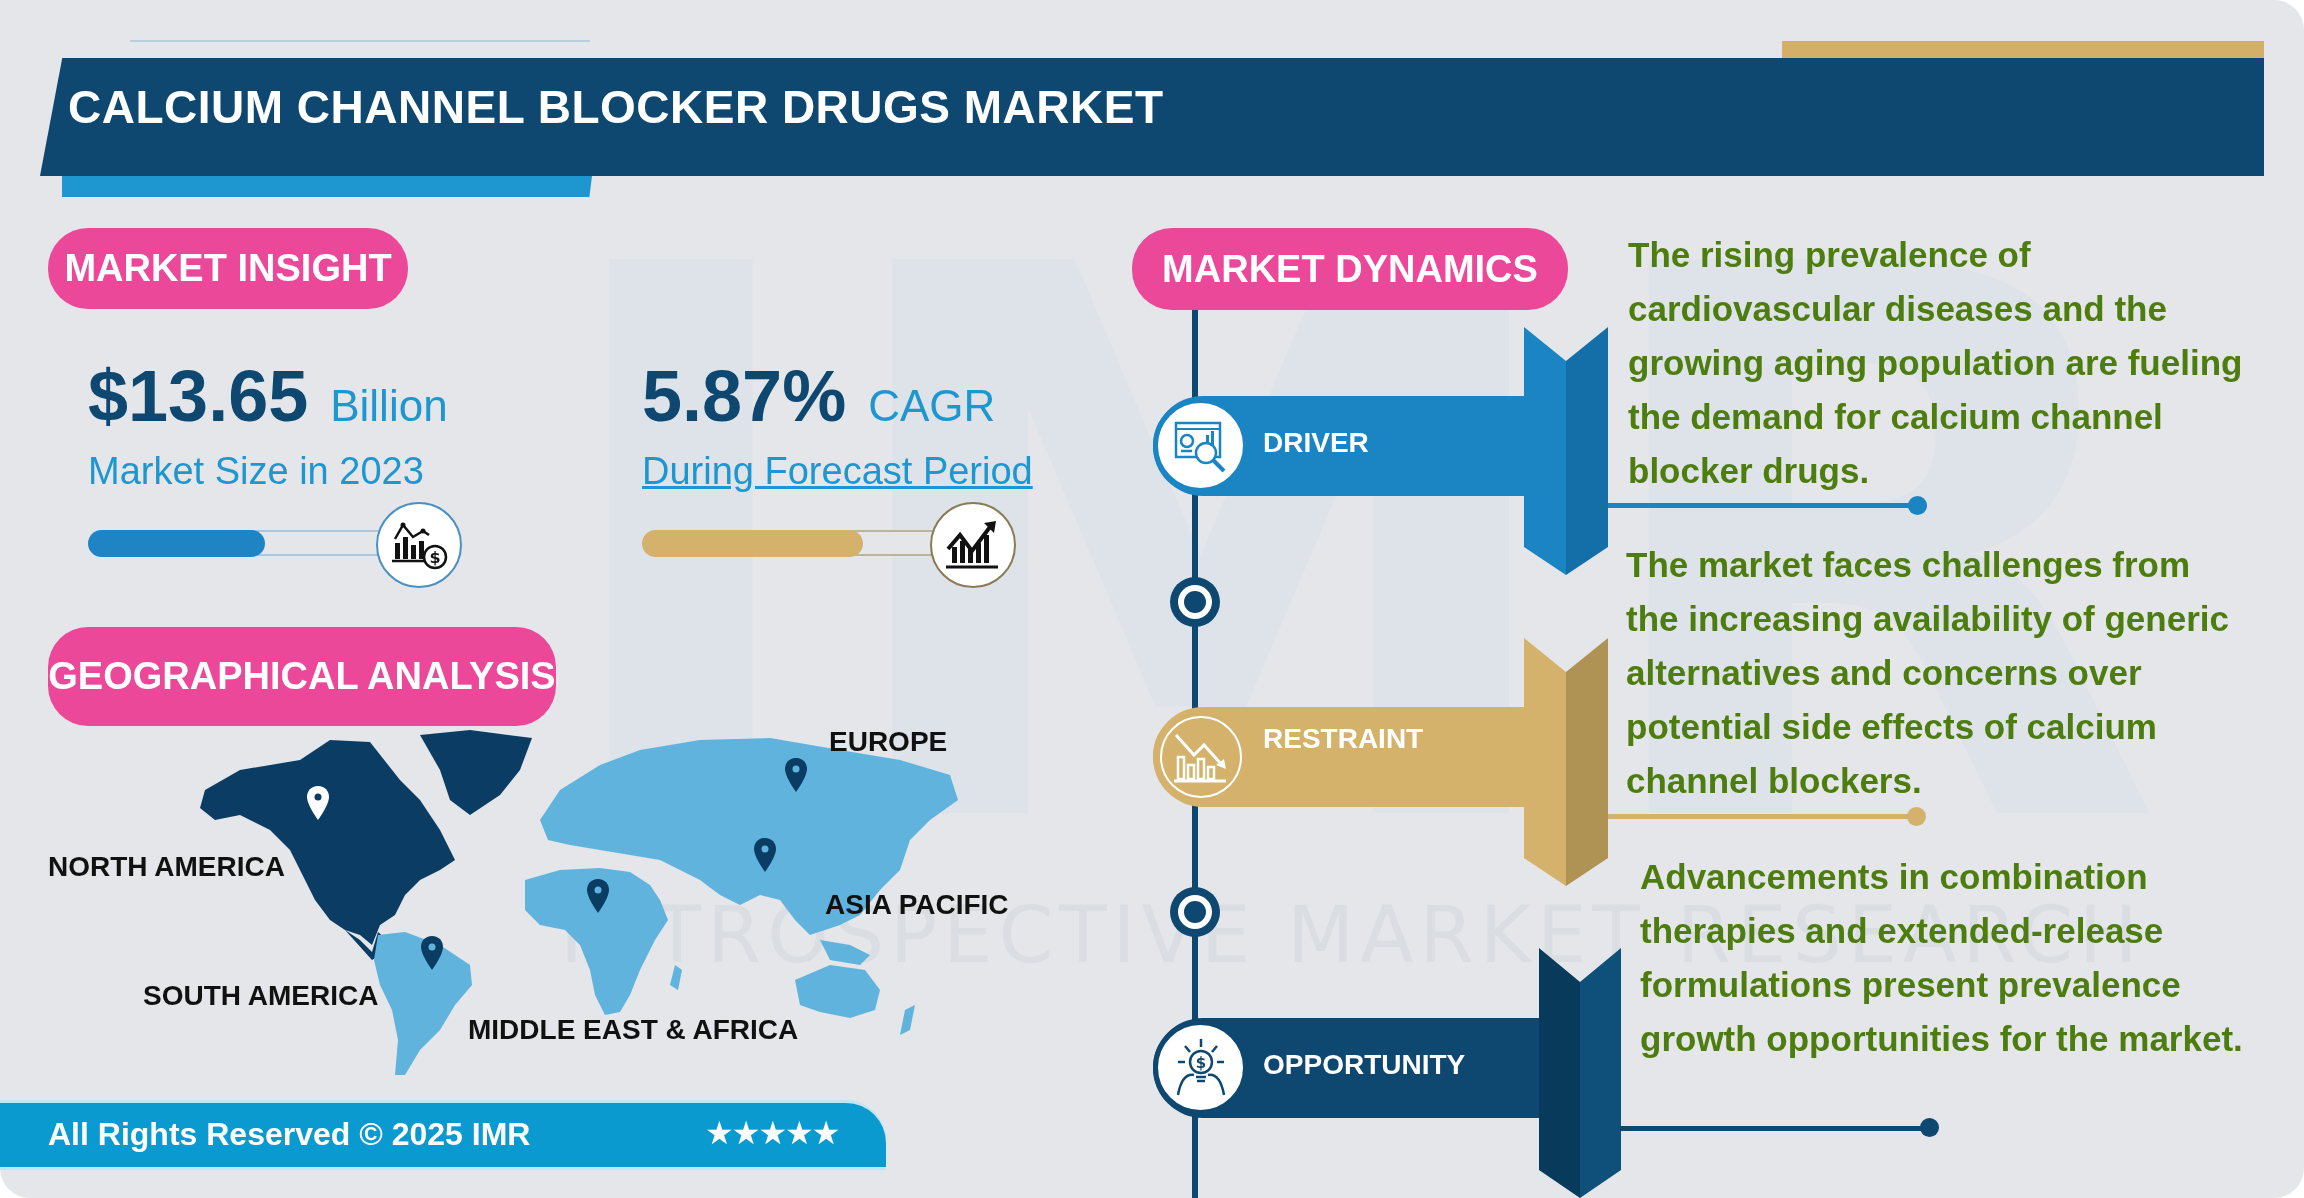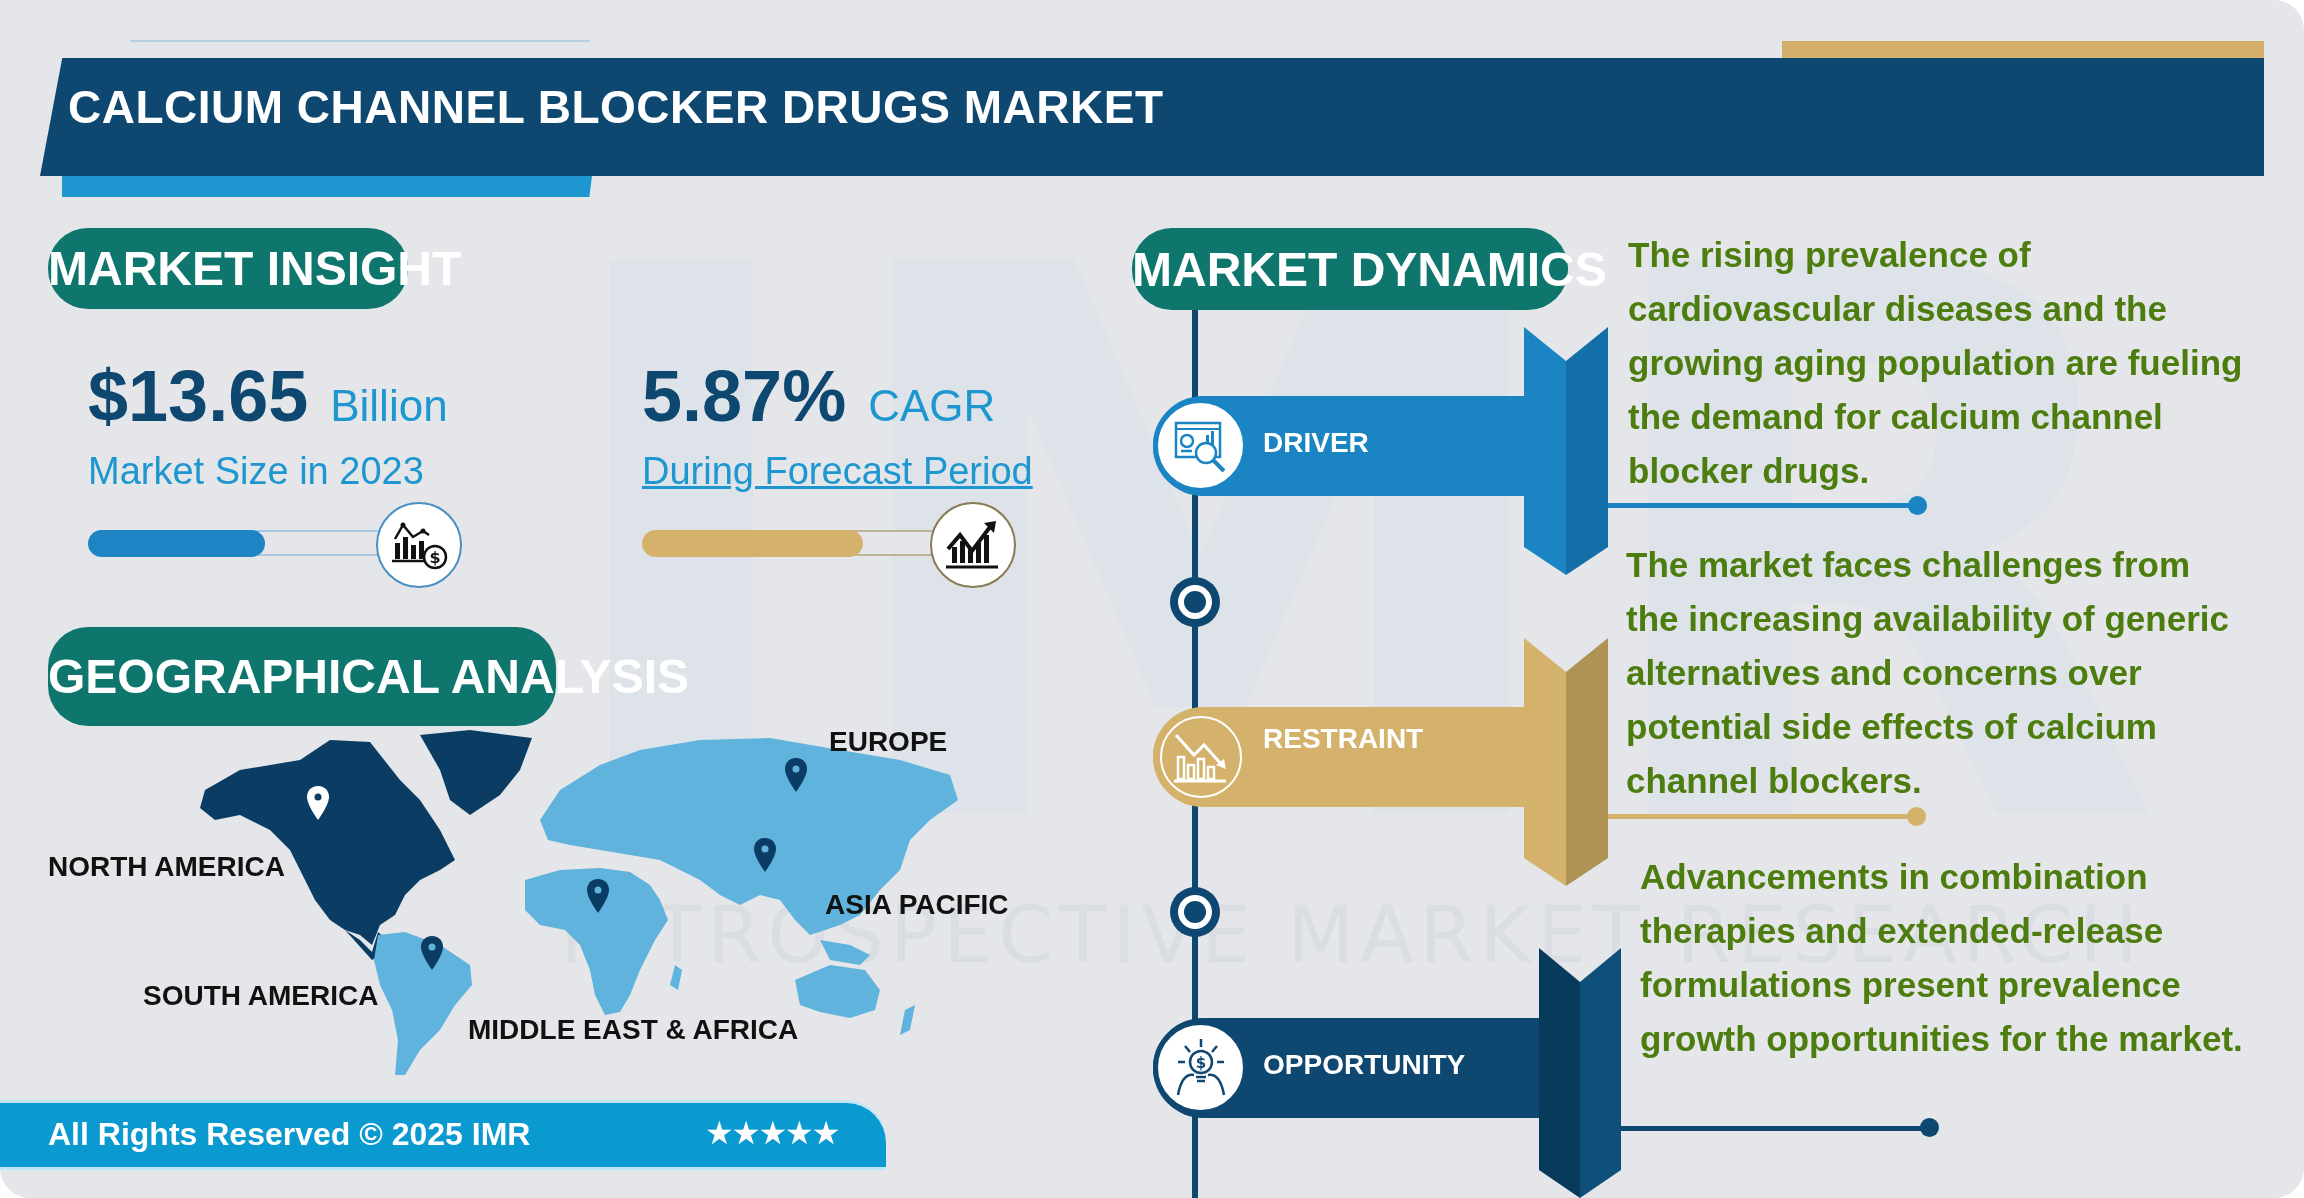--- a/index.html
+++ b/index.html
@@ -18,22 +18,22 @@
   
   .hdr-topline { left:130px; top:40px; width:460px; height:2px; background:#b8cfe0; }
   .hdr-gold { left:1782px; top:41px; width:482px; height:18px; background:#d4af6a; }
   .hdr-blue-acc { left:62px; top:176px; width:530px; height:21px; background:#1e96cf;
                   clip-path:polygon(0 0,100% 0,99.5% 100%,0 100%); }
   .hdr-banner { left:40px; top:58px; width:2224px; height:118px; background:#0e4870;
                 clip-path:polygon(1% 0,100% 0,100% 100%,0 100%); }
   .hdr-title { left:68px; top:80px; font-size:46px; font-weight:700; color:#ffffff; letter-spacing:0.5px; white-space:nowrap; }
 
   
-  .pill { position:absolute; background:#0f766e; color:#fff; border-radius:40px; font-weight:700;
-          font-size:48px; display:flex; align-items:center; justify-content:flex-start; white-space:nowrap; }
+  .pill { position:absolute; background:#ec4899; color:#fff; border-radius:40px; font-weight:700;
+          font-size:38px; display:flex; align-items:center; justify-content:center; white-space:nowrap; }
 
   
   .stat-big { font-size:72px; font-weight:700; color:#0e4870; white-space:nowrap; }
   .stat-unit { font-size:44px; color:#1e96cf; font-weight:400; margin-left:22px; }
   .stat-sub { font-size:38px; color:#1e96cf; white-space:nowrap; }
   .track { position:absolute; height:22px; border-top:2px solid #a9c7de; border-bottom:2px solid #a9c7de; background:#e4e6e9; }
   .fill { position:absolute; height:27px; border-radius:14px; }
   .icon-circle { position:absolute; width:82px; height:82px; border-radius:50%; background:#fff; display:flex; align-items:center; justify-content:center; }
 
   

